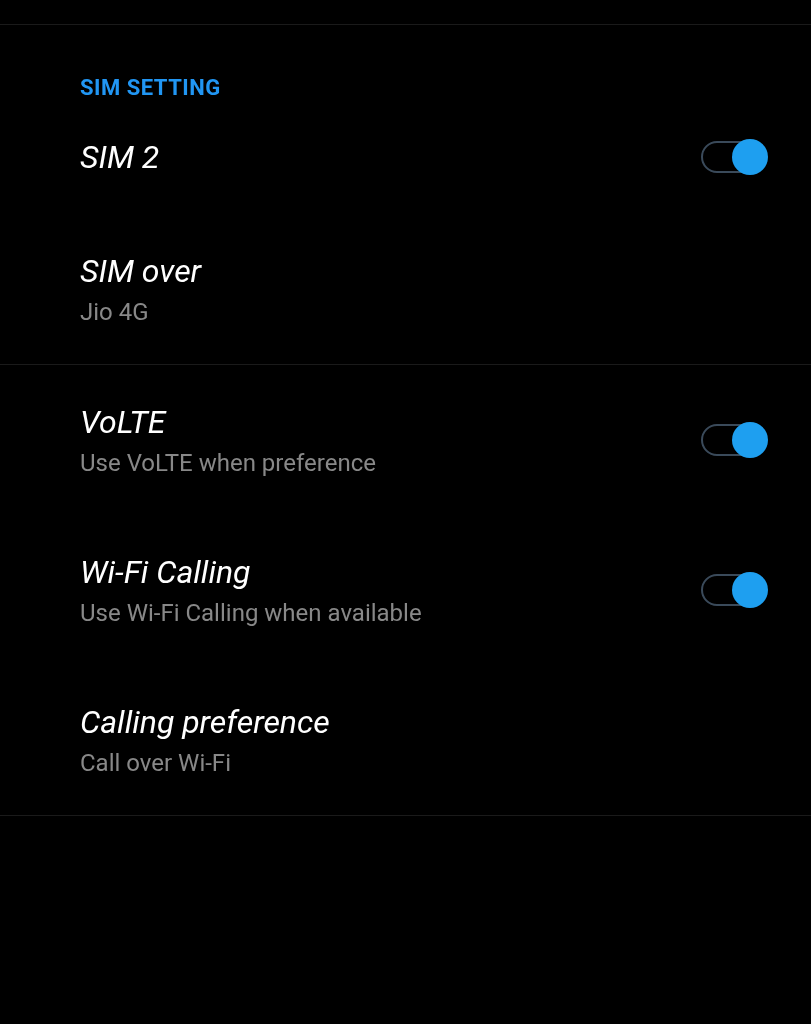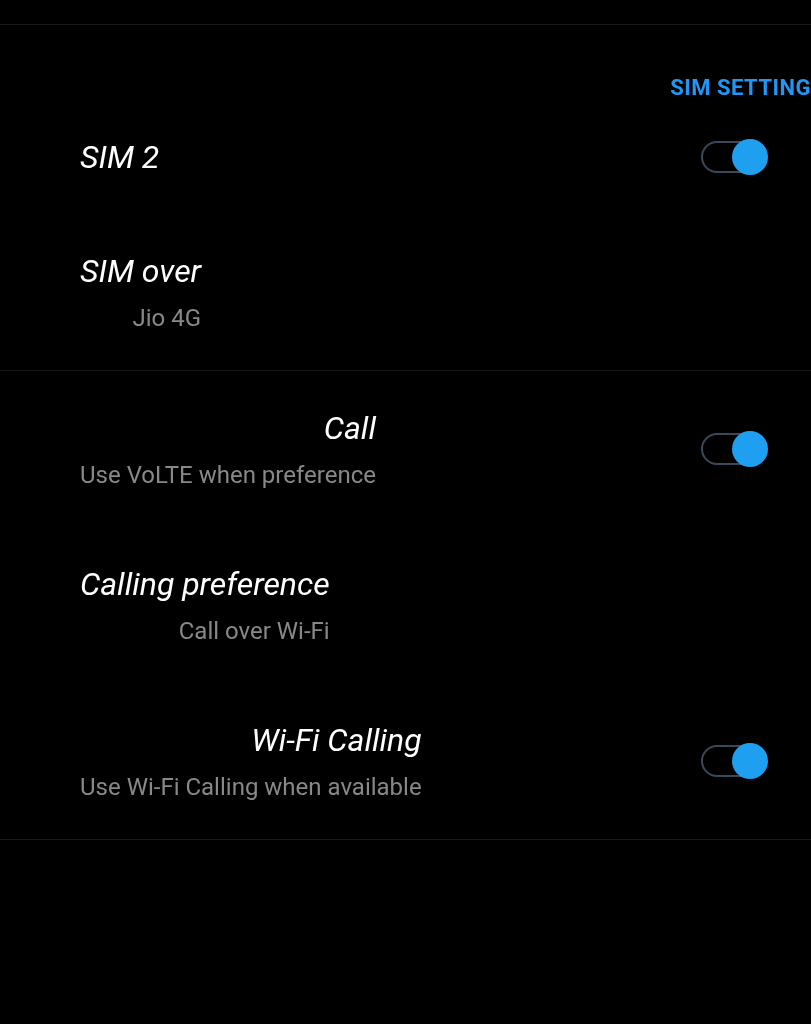--- a/index.html
+++ b/index.html
@@ -1,15 +1,15 @@
 <!DOCTYPE html>
 <html><head>
   <meta charset="utf-8">
   <style>
-    * { margin: 0; padding: 0; box-sizing: border-box; text-align: right; }
+    * { margin: 0; padding: 0; box-sizing: border-box; }
     body {
       background: #000;
       color: #fff;
       font-family: -apple-system, BlinkMacSystemFont, "Segoe UI", Roboto, sans-serif;
       width: 811px;
       height: 1024px;
       overflow: hidden;
     }
     .divider {
       height: 1px;
@@ -40,21 +40,21 @@
     }
     .row-title {
       font-size: 32px;
       font-weight: 400;
       color: #fff;
       font-style: italic;
     }
     .row-subtitle {
       font-size: 24px;
       color: #888;
-      margin-top: 8px;
+      margin-top: 2px;
     }
     .toggle {
       width: 64px;
       height: 32px;
       border: 2px solid #3a4a5a;
       border-radius: 20px;
       position: relative;
       background: transparent;
     }
     .toggle.on {
@@ -103,39 +103,39 @@
     </div>
   </div>
 </div>
 
 <div class="inner-divider"></div>
 
 <div class="section">
 
   <div class="row">
     <div class="row-text">
-      <div class="row-title">Call</div>
+      <div class="row-title">VoLTE</div>
       <div class="row-subtitle">Use VoLTE when preference</div>
+    </div>
+    <div class="toggle on">
+      <div class="toggle-knob"></div>
+    </div>
+  </div>
+
+  <div class="row">
+    <div class="row-text">
+      <div class="row-title">Wi-Fi Calling</div>
+      <div class="row-subtitle">Use Wi-Fi Calling when available</div>
     </div>
     <div class="toggle on">
       <div class="toggle-knob"></div>
     </div>
   </div>
 
   <div class="row">
     <div class="row-text">
       <div class="row-title">Calling preference</div>
       <div class="row-subtitle">Call over Wi-Fi</div>
     </div>
   </div>
-
-  <div class="row">
-    <div class="row-text">
-      <div class="row-title">Wi-Fi Calling</div>
-      <div class="row-subtitle">Use Wi-Fi Calling when available</div>
-    </div>
-    <div class="toggle on">
-      <div class="toggle-knob"></div>
-    </div>
-  </div>
 </div>
 
 <div class="inner-divider"></div>
 
 </body></html>

